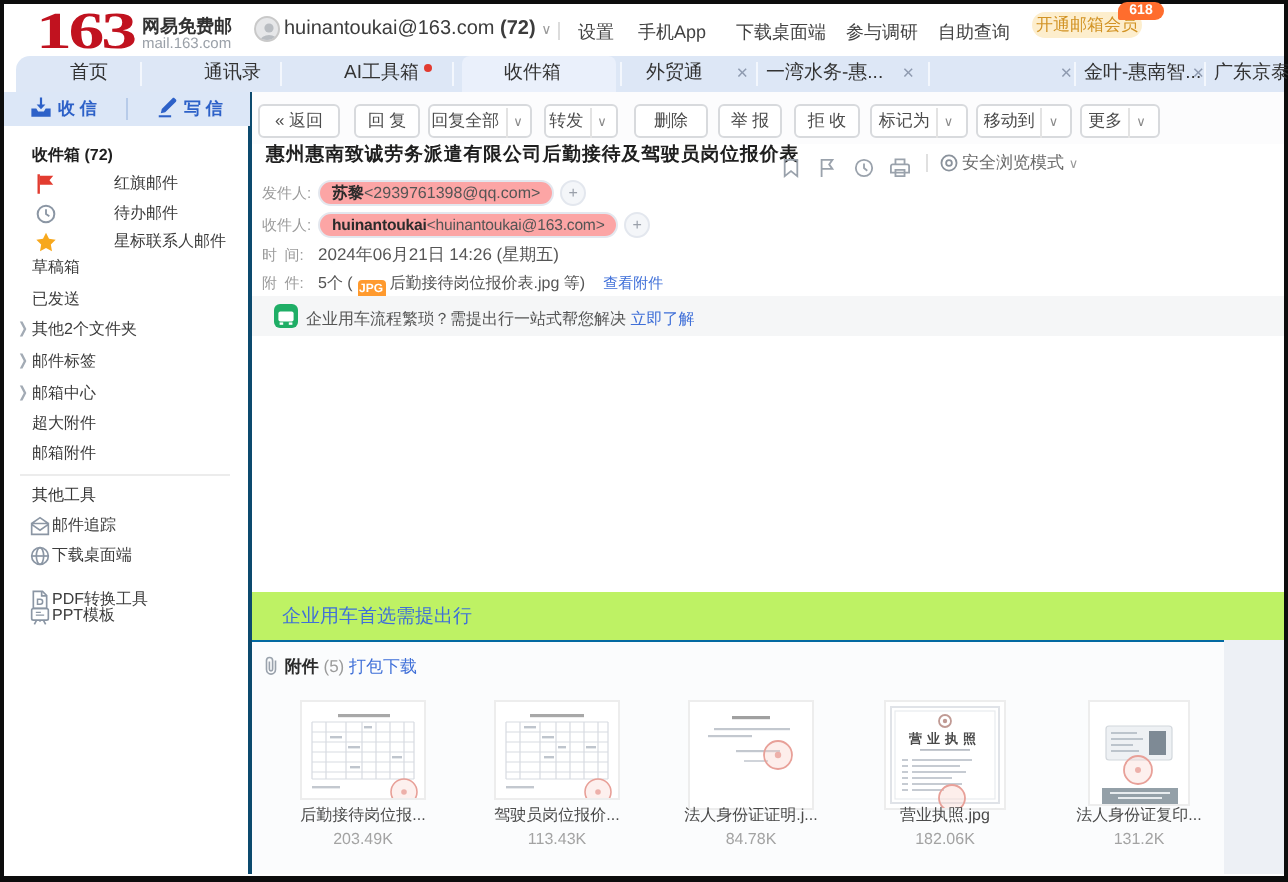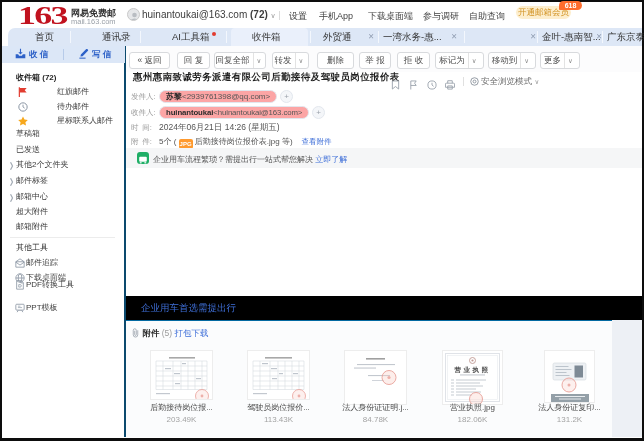--- a/index.html
+++ b/index.html
@@ -58,21 +58,21 @@
 .pill b { color:#2b2b2b; }
 .p2 { font-size:7.8px; letter-spacing:-0.1px; }
 .plus { display:inline-block; background:#f4f6f9; border:1px solid #e3e7ee; border-radius:7px; padding:0 3px; font-size:8px; color:#9aa0aa; height:13px; line-height:12px; margin-left:3px; }
 .blue { color:#3f6fd8; }
 #jpgchip { display:inline-block; width:14px; height:10px; background:#ff9a2e; border-radius:2px; color:#fff; font-size:6px; font-weight:bold; line-height:10px; text-align:center; vertical-align:-2px; }
 
 #notice { position:absolute; left:0; top:102px; width:516px; height:20px; background:#f5f6f7; }
 #notice .gicon { position:absolute; left:11px; top:4px; width:12px; height:12px; background:#1fae66; border-radius:3px; }
 #notice .t { position:absolute; left:27px; top:6px; font-size:8px; color:#555; }
 
-#adband { position:absolute; left:0; top:250px; width:516px; height:24px; background:#000000; }
+#adband { position:absolute; left:0; top:250px; width:516px; height:24px; background:#bef264; }
 #adband a { position:absolute; left:15px; top:6px; font-size:9.5px; color:#3f6fd8; text-decoration:none; }
 
 #attach { position:absolute; left:0; top:274px; width:486px; height:117px; background:#fbfcfd; border-top:1px solid #0369a1; }
 #attright { position:absolute; left:486px; top:274px; width:30px; height:117px; background:#edf0f5; }
 #atthead { position:absolute; left:5px; top:7px; font-size:8.5px; color:#9b9b9b; }
 #atthead b { color:#2b2b2b; }
 #atthead svg { vertical-align:-2px; }
 .thumb { position:absolute; top:30px; background:#fff; box-shadow:0 0 0 1px #ededed; }
 .aname { position:absolute; top:81px; width:97px; text-align:center; font-size:8px; color:#4a4a4a; }
 .asize { position:absolute; top:94px; width:97px; text-align:center; font-size:8px; color:#a3a3a3; }
@@ -193,21 +193,21 @@
         <span class="tx">邮件追踪</span>
       </div>
     <div class="titem" style="top:225px;">
         <span class="ic"><svg width="10" height="10" viewBox="0 0 12 12">
             <circle cx="6" cy="6" r="5" fill="none" stroke="#8b96a4"></circle>
             <ellipse cx="6" cy="6" rx="2.2" ry="5" fill="none" stroke="#8b96a4"></ellipse>
             <path d="M1 6h10" stroke="#8b96a4" fill="none"></path>
           </svg></span>
         <span class="tx">下载桌面端</span>
       </div>
-    <div class="titem" style="top:232px;">
+    <div class="titem" style="top:247px;">
         <span class="ic"><svg width="10" height="10" viewBox="0 0 12 12">
             <path fill="none" stroke="#8b96a4" d="M2 .8h5.5L10 3.3V11H2z"></path>
             <path fill="none" stroke="#8b96a4" d="M7 1v2.5h2.8"></path>
             <path d="M4.5 8.5V5.5h1.6a1.5 1.5 0 010 3z" fill="none" stroke="#8b96a4" stroke-width=".9"></path>
           </svg></span>
         <span class="tx">PDF转换工具</span>
       </div>
     <div class="titem" style="top:255px;">
         <span class="ic"><svg width="10" height="10" viewBox="0 0 12 12">
             <rect x="1" y="1.5" width="10" height="7" rx="1" fill="none" stroke="#8b96a4"></rect>

